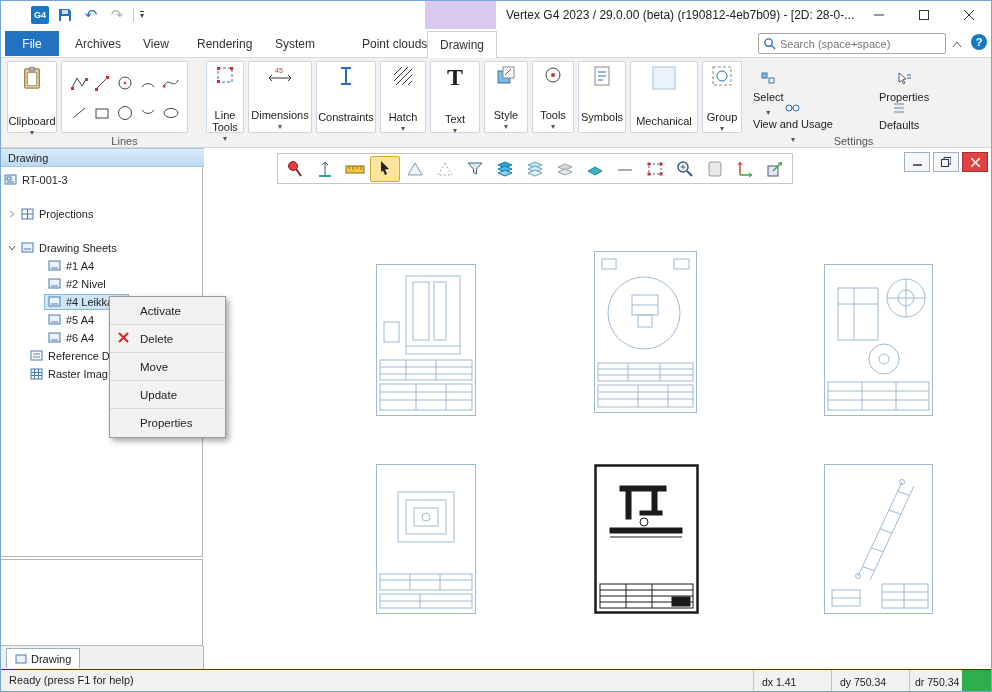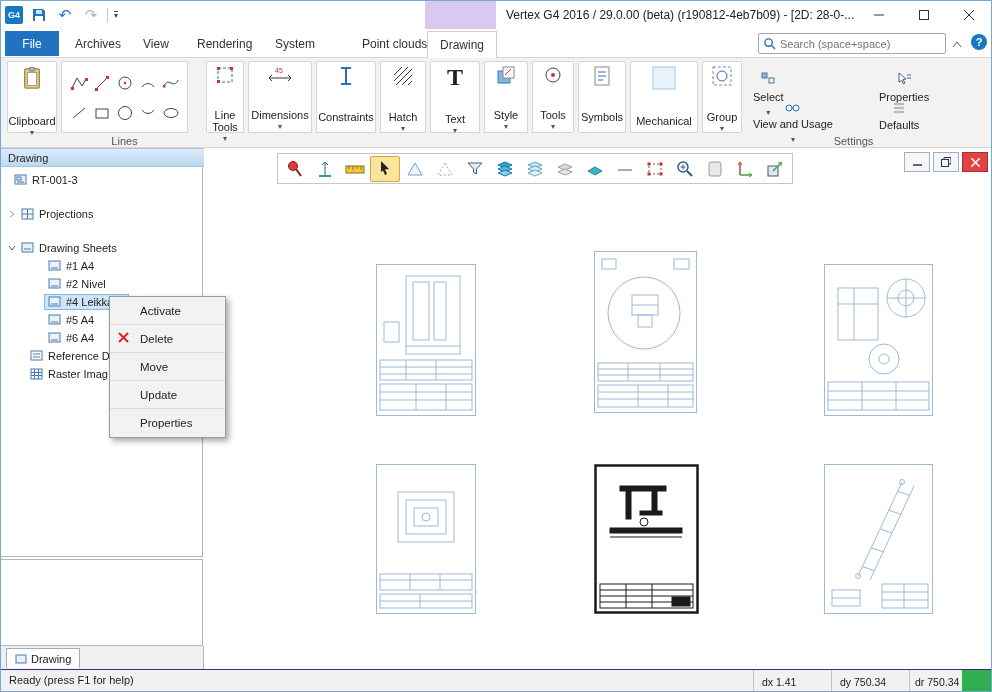--- a/index.html
+++ b/index.html
@@ -3,21 +3,21 @@
 <meta charset="utf-8">
 <style>
   * { margin:0; padding:0; box-sizing:border-box; }
   body { font-family:"Liberation Sans", sans-serif; background:#dcdcdc; }
   #app { position:relative; width:992px; height:692px; background:#fff; border:1px solid #77a7d4; overflow:hidden; font-size:12px; color:#222; }
 
   
   #titlebar { position:absolute; top:0; left:0; width:100%; height:28px; background:#fff; }
   #qat { position:absolute; left:4px; top:0; height:28px; display:flex; align-items:center; gap:6px; }
   .qbtn { display:flex; align-items:center; justify-content:center; width:20px; height:20px; cursor:default; }
-  #g4badge { width:18px; height:18px; background:#1779c4; color:#fff; font-weight:bold; font-size:9px; display:flex; align-items:center; justify-content:center; border-radius:2px; }
+  #g4badge { width:18px; height:18px; background:#1779c4; color:#fff; font-weight:bold; font-size:9px; display:flex; align-items:center; justify-content:center; border-radius:2px;margin-left:26px; }
   .undo { color:#2a6fbd; font-size:15px; }
   .redo { color:#b4b4b4; font-size:15px; }
   .qsep { width:1px; height:14px; background:#c8c8c8; }
   .qcaret { font-size:8px; color:#444; border-top:1px solid #444; padding-top:1px; line-height:6px; }
   #tab-highlight { position:absolute; left:424px; top:0; width:71px; height:28px; background:#d9c8ef; }
   #win-title { position:absolute; left:505px; top:7px; font-size:12px; color:#222; white-space:nowrap; }
   #winctl { position:absolute; right:0; top:0; height:28px; display:flex; }
   .wbtn { width:45px; height:28px; display:flex; align-items:center; justify-content:center; }
 
   
@@ -40,21 +40,21 @@
   #lines-grid { display:grid; grid-template-columns:repeat(5,23px); grid-auto-rows:30px; justify-content:center; align-content:center; height:100%; }
   #lines-grid span { display:flex; align-items:center; justify-content:center; }
   .sitem { position:absolute; display:flex; align-items:center; gap:5px; font-size:11px; color:#222;flex-direction:column; }
 
   
   #panel-header { position:absolute; top:147px; left:0; width:203px; height:19px; background:linear-gradient(#dcecf9,#bcd9f1); border-top:1px solid #a8c6de; border-bottom:1px solid #a8c6de; font-size:11px; display:flex; align-items:center; padding-left:7px; }
   #tree { position:absolute; top:166px; left:0; width:202px; height:390px; background:#fff; border-right:1px solid #b4b4b4; border-bottom:1px solid #b4b4b4; padding-top:4px; overflow:hidden; }
   .trow { height:18px; display:flex; align-items:center; font-size:11px; color:#222; }
   .trow .inner { display:inline-flex; align-items:center; gap:4px; padding:1px 3px; }
   .trow .inner.sel { background:#cfe5f8; outline:1px solid #86b8e4; }
-  .pl0 { padding-left:10px; } .pl1e { padding-left:5px;margin-top:16px; } .pl1 { padding-left:26px; } .pl2 { padding-left:44px; }
+  .pl0 { padding-left:0; } .pl1e { padding-left:5px;margin-top:16px; } .pl1 { padding-left:26px; } .pl2 { padding-left:44px; }
   .expander { width:12px; display:flex; align-items:center; justify-content:center; }
   #panel-lower { position:absolute; top:558px; left:0; width:202px; height:87px; background:#fff; border:1px solid #b4b4b4; border-left:none; }
   #panel-tabs { position:absolute; top:645px; left:0; width:203px; height:23px; background:#f0f0f0; border-right:1px solid #b4b4b4; }
   #panel-tab-drawing { position:absolute; left:5px; top:2px; height:20px; background:#fff; border:1px solid #9ab0c4; border-bottom:none; display:flex; align-items:center; gap:4px; padding:0 8px; font-size:11px; }
 
   
   #canvas { position:absolute; top:147px; left:203px; width:789px; height:521px; background:#fff; }
   #ctoolbar { position:absolute; left:276px; top:152px; height:31px; background:#fff; border:1px solid #c6c6c6; display:flex; align-items:center; padding:1px 2px; }
   .ct { width:30px; height:26px; display:flex; align-items:center; justify-content:center; border-radius:2px; }
   .ct.active { background:#fce49e; border:1px solid #d7a836; }
@@ -89,21 +89,21 @@
             <path d="M2 2 h10 l2 2 v10 h-12 z" fill="#2a6fbd"></path>
             <rect x="4" y="9" width="8" height="5" fill="#fff"></rect>
             <rect x="5" y="3" width="6" height="4" fill="#cfe2f5"></rect>
           </svg>
       </span>
       <span class="qbtn undo">↶</span>
       <span class="qbtn redo">↷</span>
       <span class="qsep"></span>
       <span class="qcaret">▾</span>
     </div>
-    <span id="win-title">Vertex G4 2016 / 29.0.00 (beta) (r190812-4eb7b09) - [2D: 28-0-...</span>
+    <span id="win-title">Vertex G4 2023 / 29.0.00 (beta) (r190812-4eb7b09) - [2D: 28-0-...</span>
     <div id="winctl">
       <span class="wbtn">
           <svg width="10" height="10">
             <line x1="0" y1="5" x2="10" y2="5" stroke="#333" stroke-width="1"></line>
           </svg>
         </span>
       <span class="wbtn">
           <svg width="10" height="10">
             <rect x="0.5" y="0.5" width="9" height="9" fill="none" stroke="#333"></rect>
           </svg>

